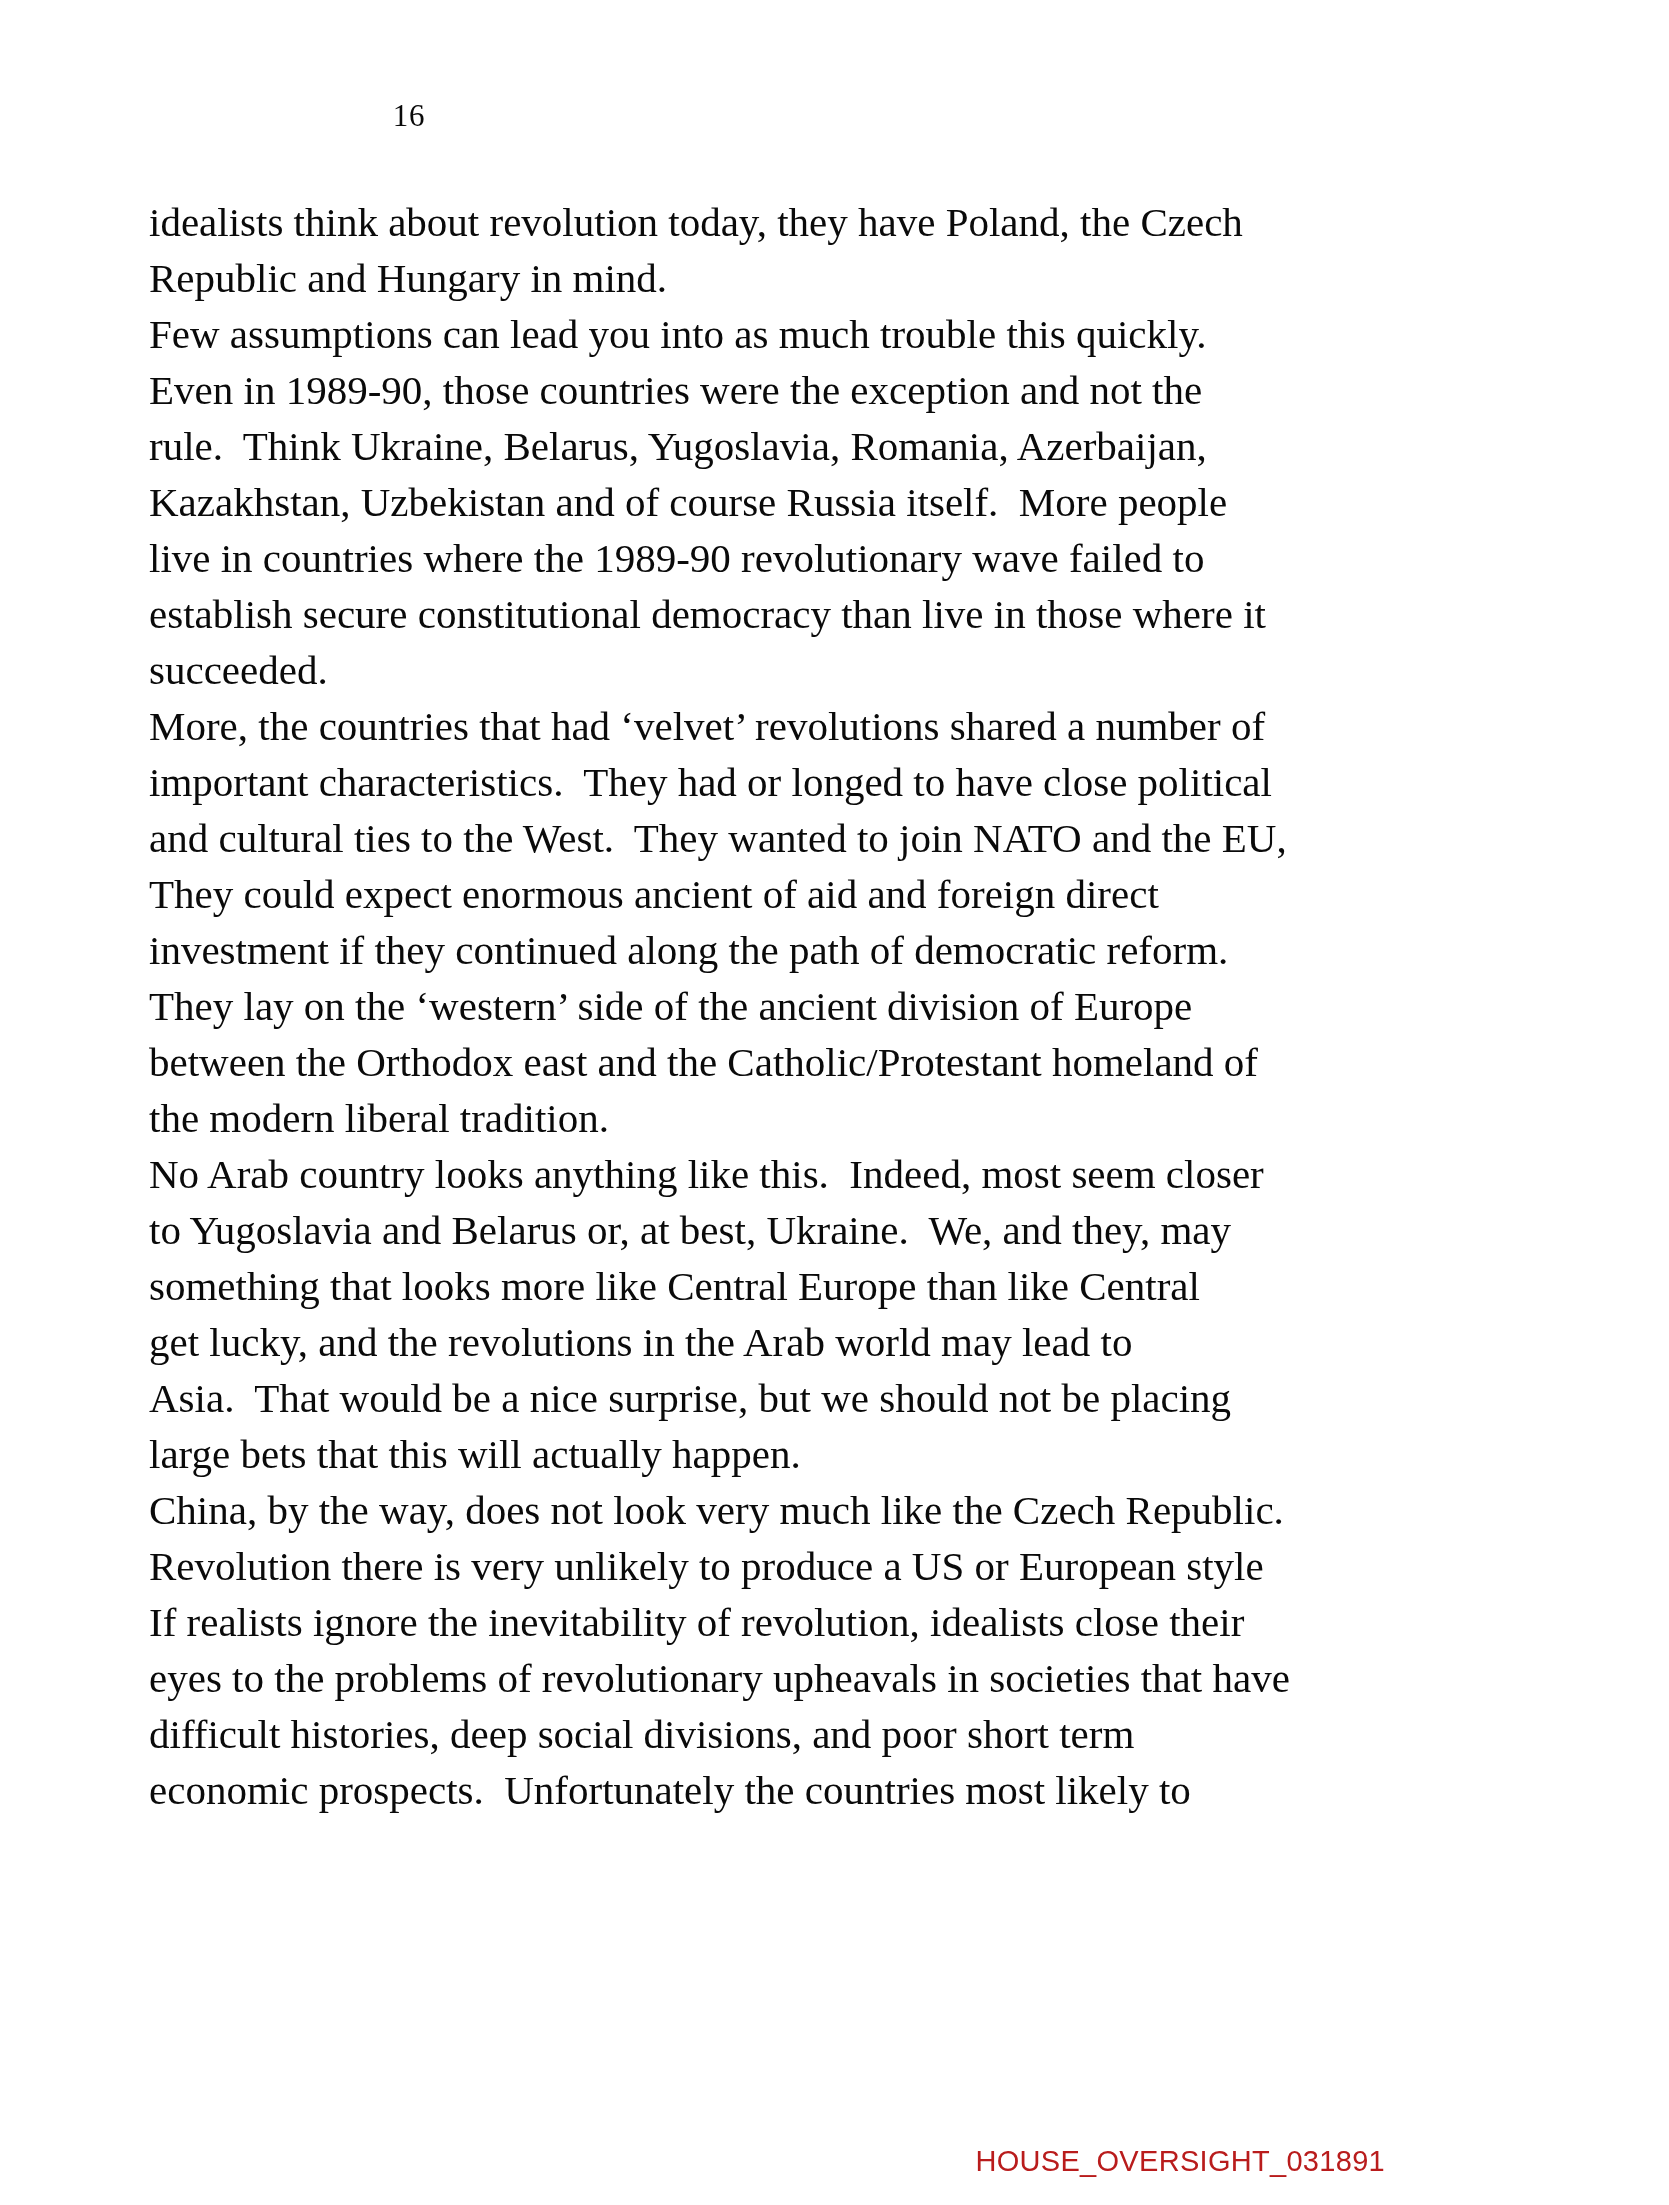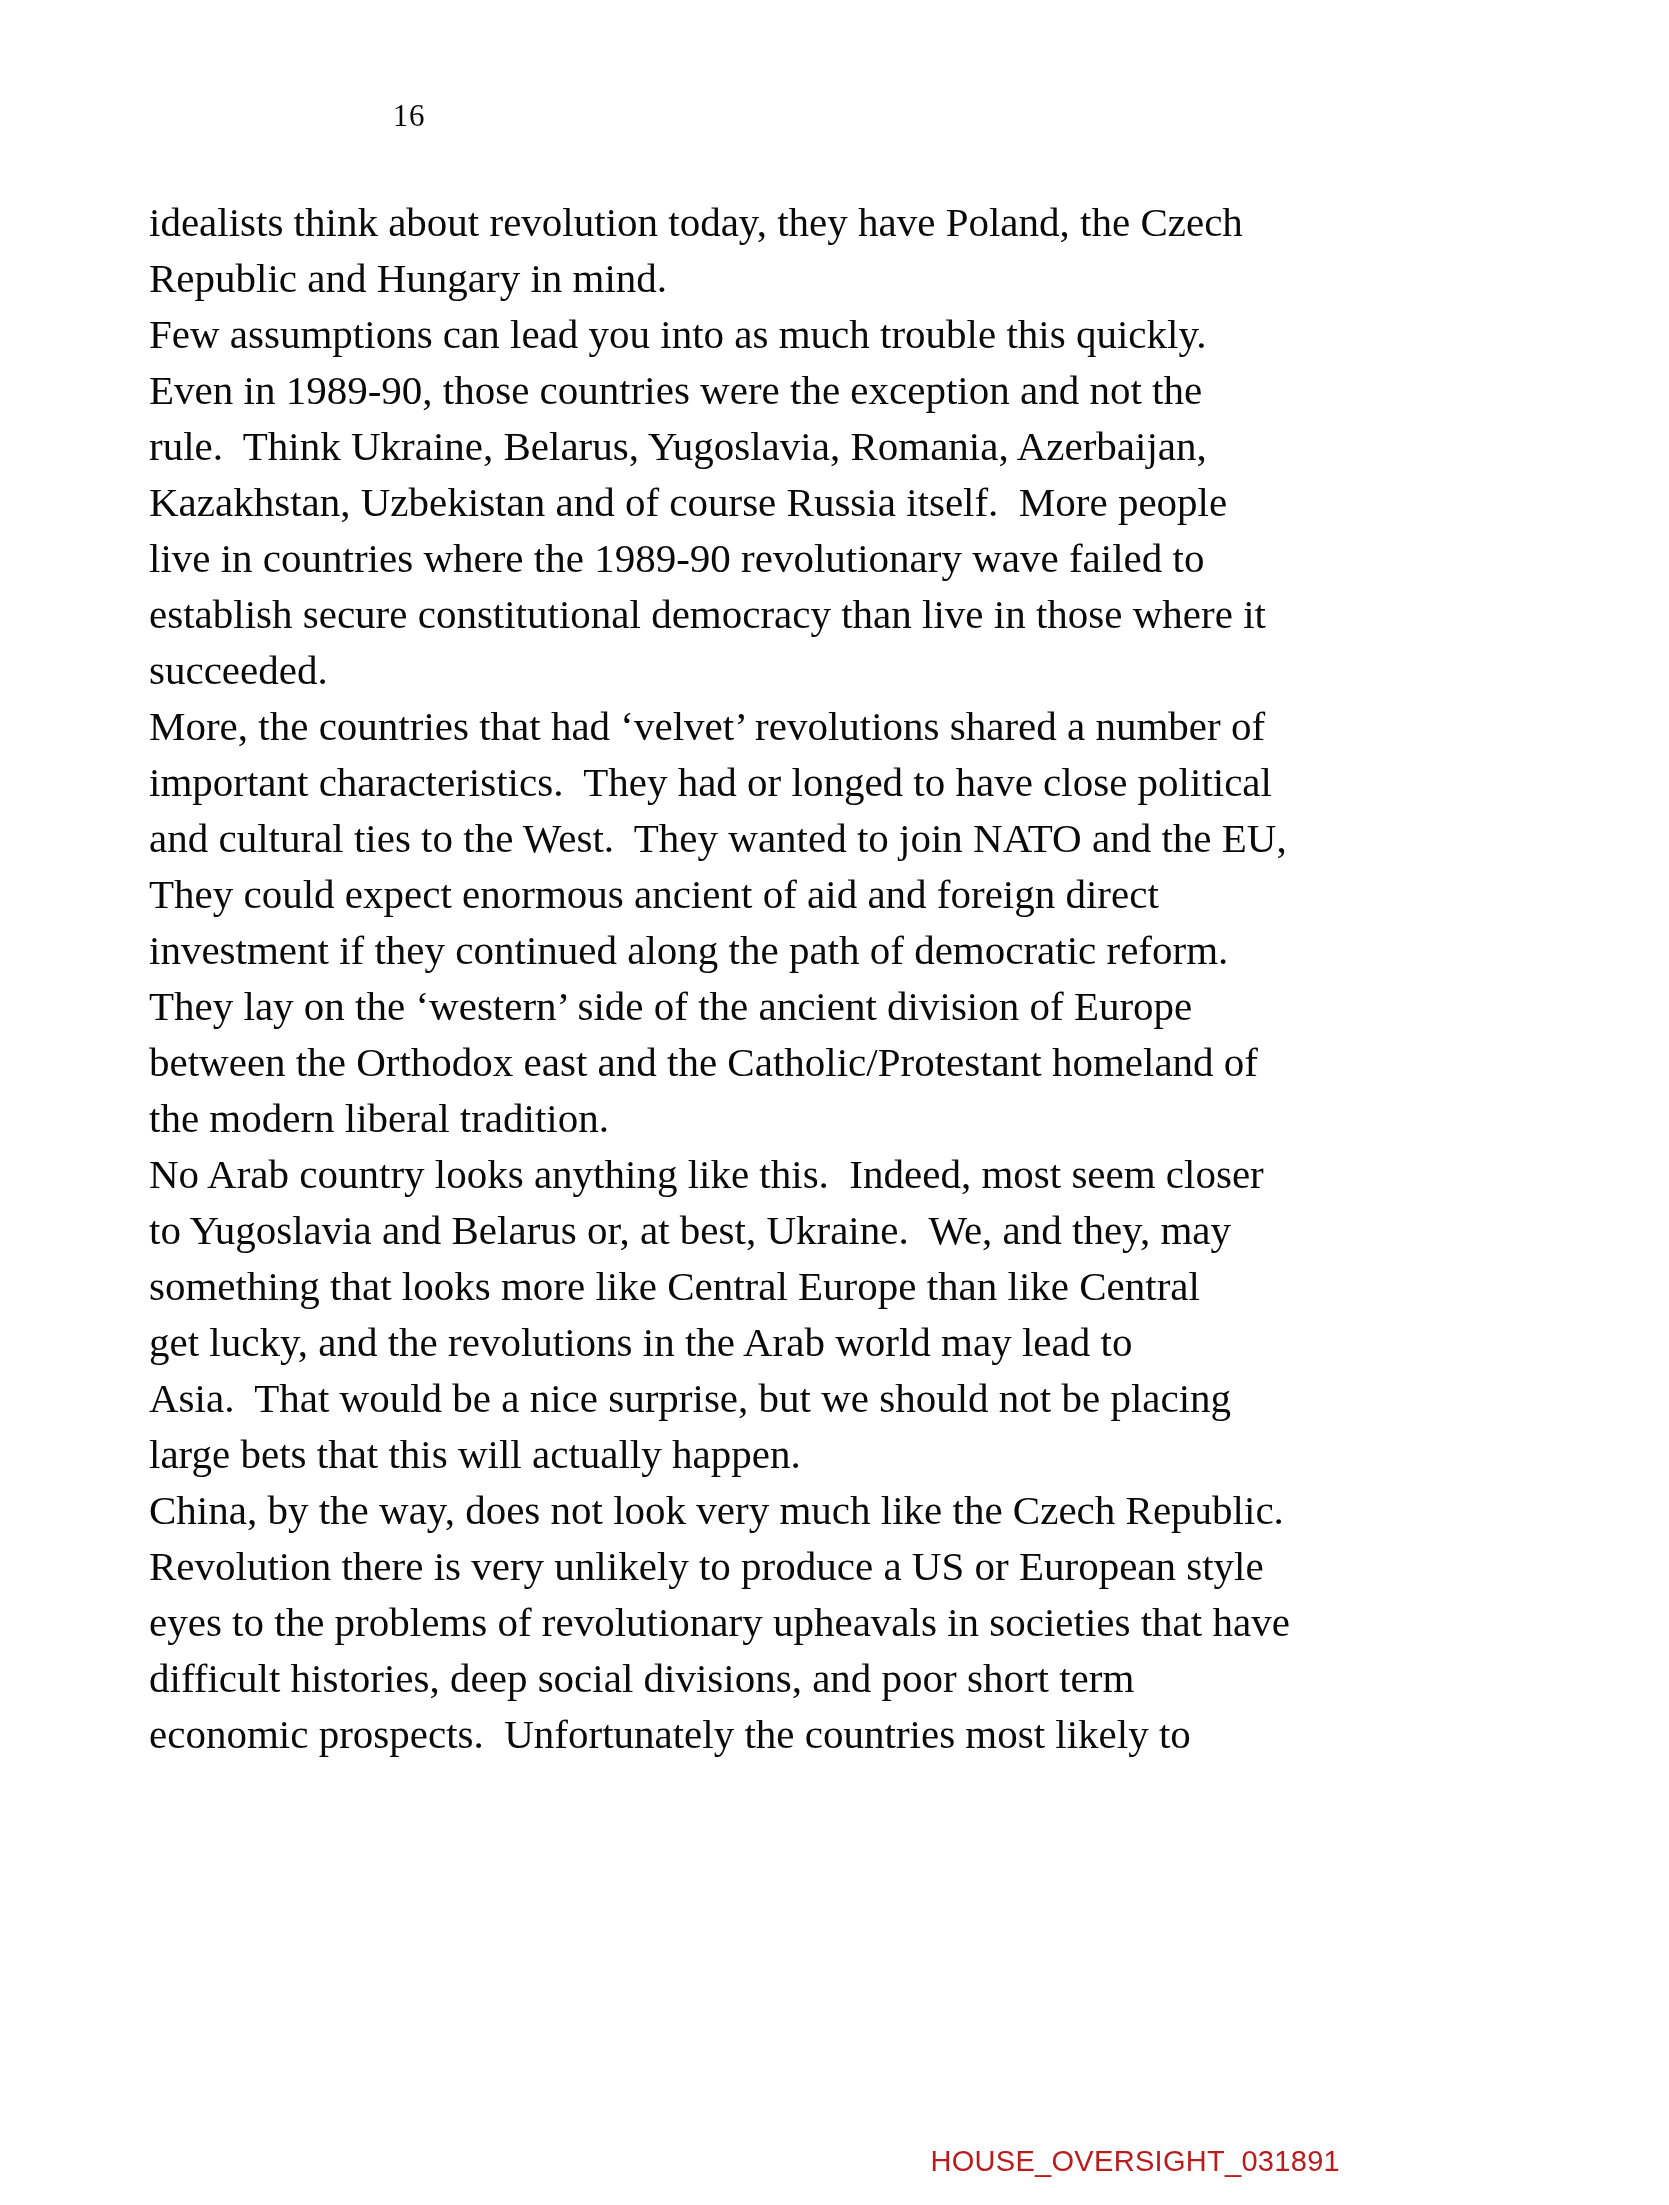--- a/index.html
+++ b/index.html
@@ -8,20 +8,21 @@
     background: #ffffff;
   }
   .page {
     position: relative;
     width: 1387px;
     height: 2205px;
     background: #ffffff;
     font-family: "Liberation Serif", serif;
     color: #0a0a0a;
     overflow: hidden;
+    padding-left: 45px;
   }
   .page-number {
     position: absolute;
     top: 98px;
     left: 0;
     width: 818px;
     text-align: center;
     font-size: 31px;
     letter-spacing: 0.7px;
   }
@@ -84,20 +85,21 @@
         <div class="line">something that looks more like Central Europe than like Central</div>
         <div class="line">get lucky, and the revolutions in the Arab world may lead to</div>
         <div class="line">Asia.  That would be a nice surprise, but we should not be placing</div>
         <div class="line">large bets that this will actually happen.</div>
       </div>
       <div>
         <div class="line">China, by the way, does not look very much like the Czech Republic.</div>
         <div class="line">Revolution there is very unlikely to produce a US or European style</div>
       </div>
       <div>
+        <div class="line">If realists ignore the inevitability of revolution, idealists close their</div>
         <div class="line">eyes to the problems of revolutionary upheavals in societies that have</div>
         <div class="line">difficult histories, deep social divisions, and poor short term</div>
         <div class="line">economic prospects.  Unfortunately the countries most likely to</div>
       </div>
     </div>
 
   <div class="footer-stamp">HOUSE_OVERSIGHT_031891</div>
 
 </div>
 

